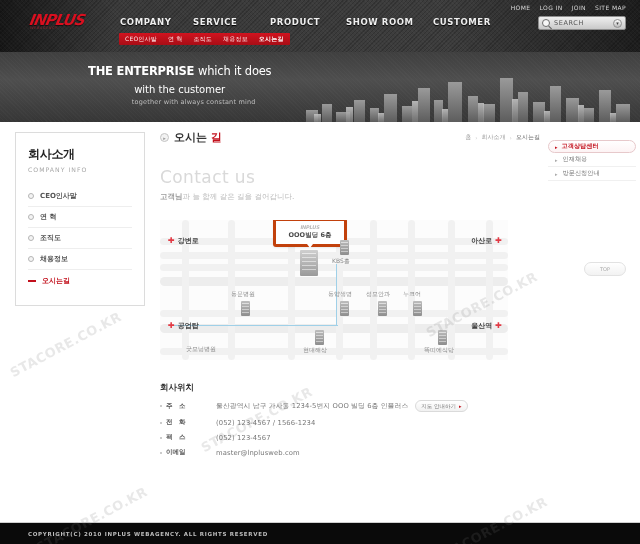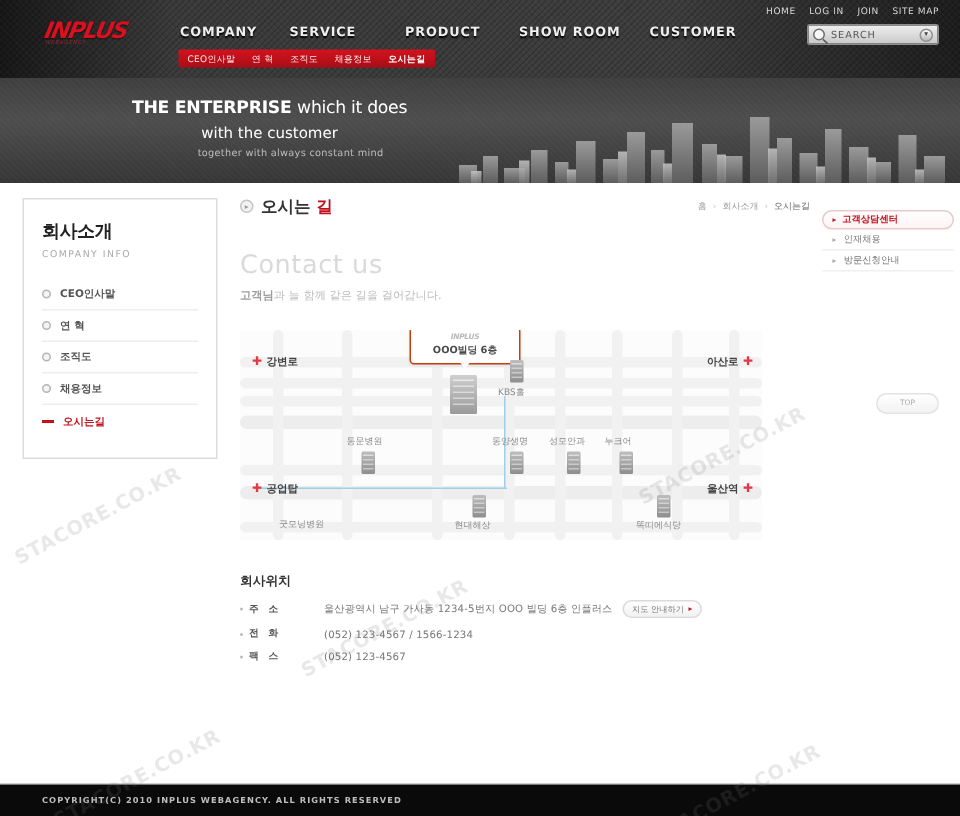--- a/index.html
+++ b/index.html
@@ -165,21 +165,21 @@
     position:absolute; width:18px; height:26px;
     background:linear-gradient(180deg,#cfcfcf,#9a9a9a); border-radius:1px;
   }
   .bld-main:before {
     content:''; position:absolute; left:2px; top:3px; right:2px; height:1.2px;
     background:rgba(255,255,255,.6);
     box-shadow:0 4px 0 rgba(255,255,255,.5),0 8px 0 rgba(255,255,255,.5),
                0 12px 0 rgba(255,255,255,.5),0 16px 0 rgba(255,255,255,.5);
   }
   .callout {
-    position:absolute; background:#fff; border:1px solid #c2410c; border-radius:3px;
+    position:absolute; background:#fff; border:3px solid #c2410c; border-radius:3px;
     padding:3px 6px 4px; text-align:center; box-shadow:0 1px 2px rgba(0,0,0,.07);
   }
   .callout-logo {
     font-size:5px; font-style:italic; font-weight:bold; color:#b9b9b9; letter-spacing:-.2px;
   }
   .callout-txt { font-size:6.5px; font-weight:bold; color:#4a4a4a; margin-top:1px; }
   .callout:after {
     content:''; position:absolute; left:50%; bottom:-4px; margin-left:-3px;
     border-left:3px solid transparent; border-right:3px solid transparent;
     border-top:4px solid #fff;
@@ -472,20 +472,27 @@
       </div>
 
       <div class="irow">
         <div class="ikey">
           <span class="idot"></span>
           <span>팩　스</span>
         </div>
         <div class="ival">(052) 123-4567</div>
       </div>
 
+      <div class="irow">
+        <div class="ikey">
+          <span class="idot"></span>
+          <span>이메일</span>
+        </div>
+        <div class="ival">master@lnplusweb.com</div>
+      </div>
     </div>
   </div>
 
   <div class="quick">
     <div class="q-main">
       <span class="qa">▸</span>
       <span class="ql">고객상담센터</span>
     </div>
     <div class="q-item">
       <span class="qa">▸</span>

